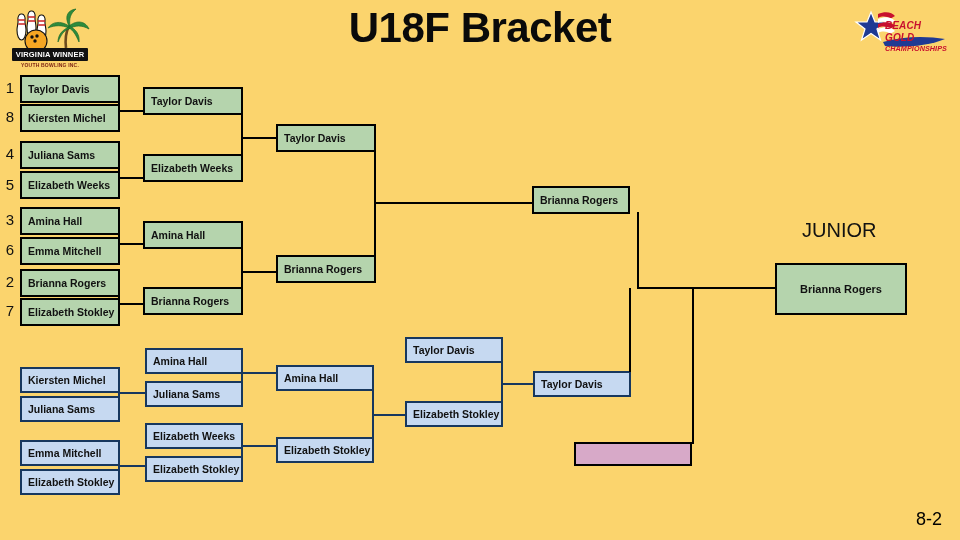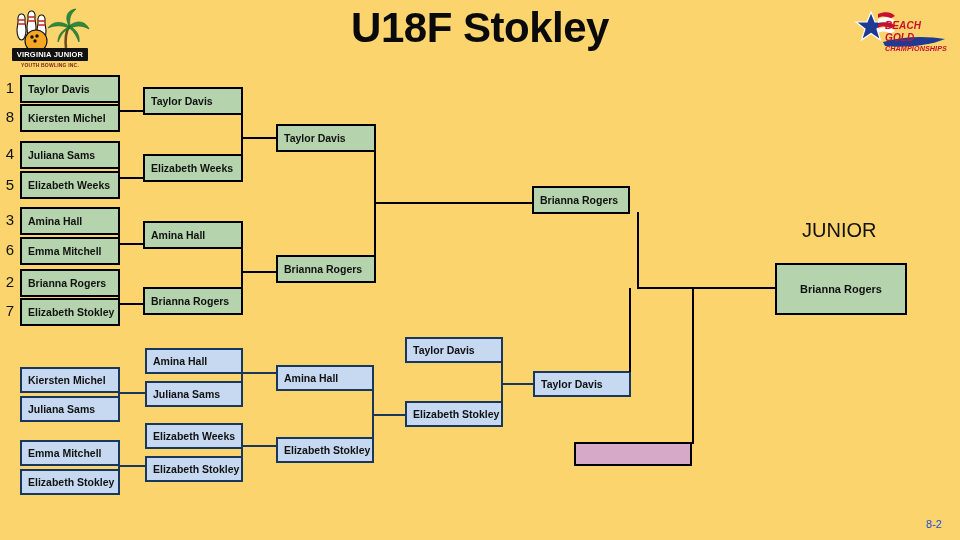--- a/index.html
+++ b/index.html
@@ -74,21 +74,21 @@
   }
 
   .winner-label{
     position:absolute;
     font-size:20px;color:#111;
     font-family:"Liberation Sans", sans-serif;
   }
 
   .pagenum{
     position:absolute;right:18px;bottom:10px;
-    font-size:11px;color:#1d4ed8;
+    font-size:18px;color:#000000;
     font-family:"Liberation Sans", sans-serif;
   }
 
   
   .ln{position:absolute;background:#000;}
   .ln.h{height:2px;}
   .ln.v{width:2px;}
   .ln.blue-ln{background:#17375e;}
 </style>
 </head>
@@ -115,25 +115,25 @@
 
       <path d="M58 44 C57 36 58 28 61 22" stroke="#6b4a1e" stroke-width="2.6" fill="none"></path>
       <g fill="#2e8b3d" stroke="#1d6b2a" stroke-width="0.7">
         <path d="M61 22 C52 16 44 18 40 24 C47 21 54 21 61 24 Z"></path>
         <path d="M61 22 C70 15 78 18 81 25 C74 21 67 21 61 25 Z"></path>
         <path d="M61 22 C56 12 60 6 68 5 C62 10 61 15 62 22 Z"></path>
         <path d="M61 22 C68 25 72 31 71 38 C68 31 65 26 61 24 Z"></path>
         <path d="M61 23 C54 26 50 31 50 38 C53 31 56 26 61 25 Z"></path>
       </g>
     </svg>
-    <div class="band">VIRGINIA JUNIOR</div>
+    <div class="band">VIRGINIA WINNER</div>
     <div class="sub">YOUTH BOWLING INC.</div>
   </div>
 
-  <div class="title">U18F Stokley</div>
+  <div class="title">U18F Bracket</div>
 
   <div class="jg-logo">
     <svg width="108" height="50" viewBox="0 0 108 50">
       <path d="M38 34 C58 28 82 28 100 31 C84 38 58 40 40 38 Z" fill="#1f3a93"></path>
       <g>
         <path d="M26 4 l4 10 l11 0 l-9 7 l3.5 11 l-9.5 -6.5 l-9.5 6.5 l3.5 -11 l-9 -7 l11 0 Z" fill="#1f3a93" stroke="#fff" stroke-width="1.2"></path>
       </g>
       <g>
         <path d="M33 6 C40 3 47 4 50 8 L45 11 C42 8 37 8 33 10 Z" fill="#c8102e"></path>
         <path d="M33 11 C40 8 47 9 50 13 L45 16 C42 13 37 13 33 15 Z" fill="#fff"></path>

